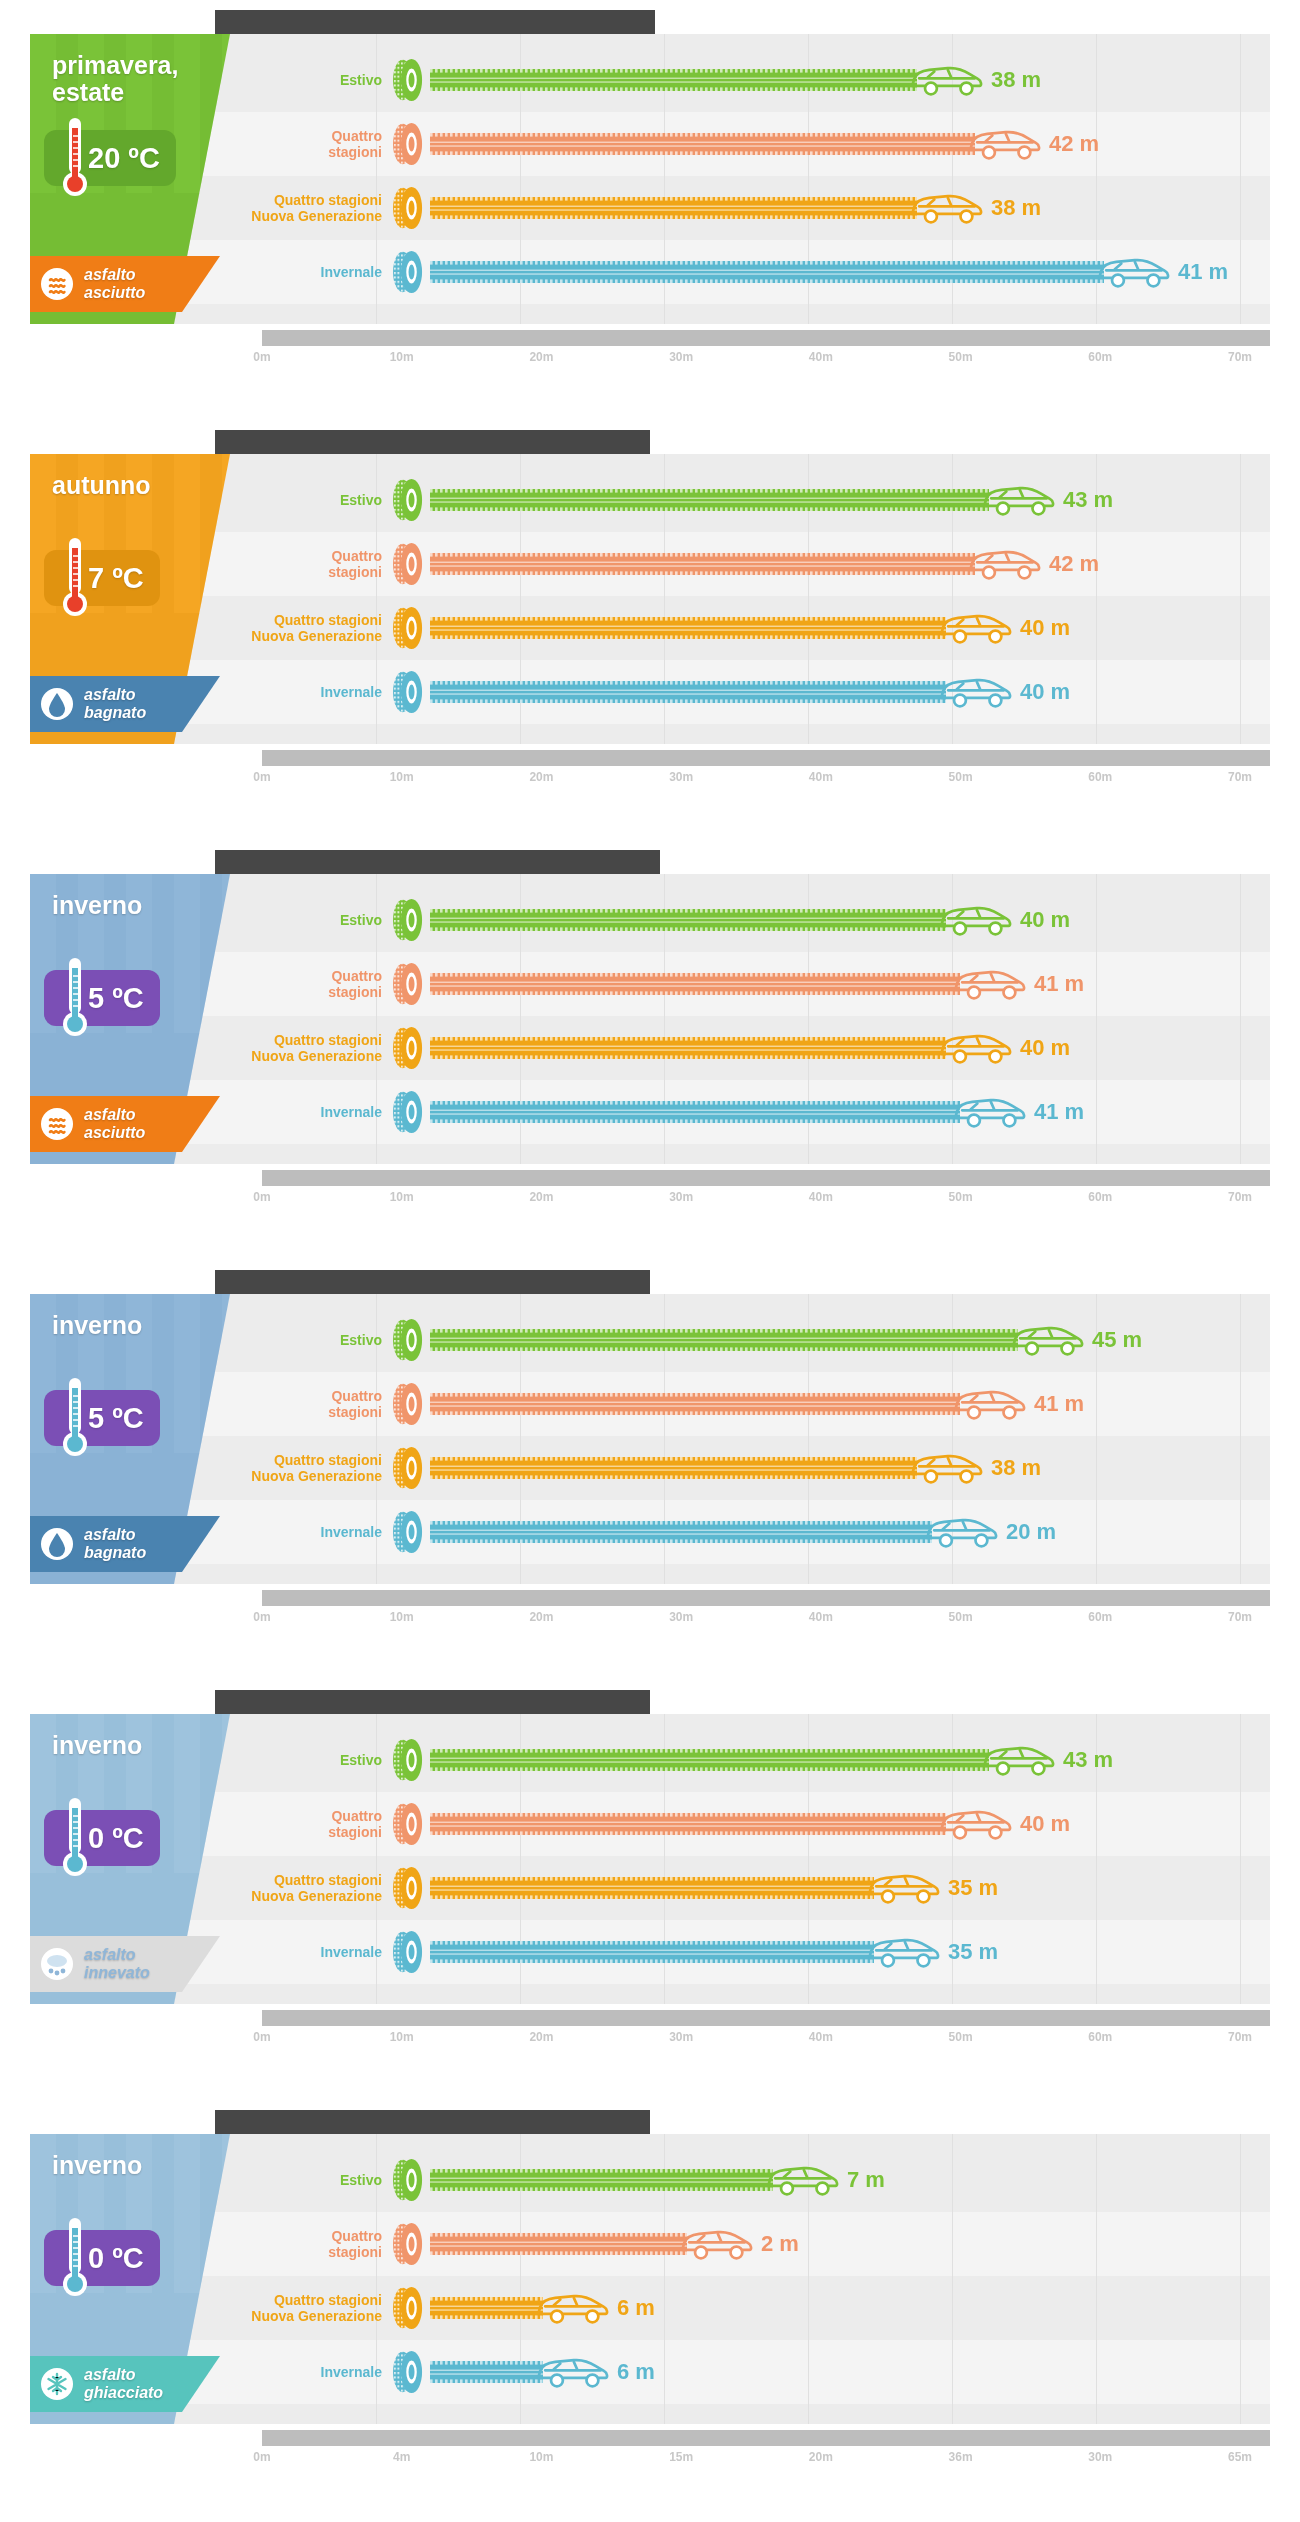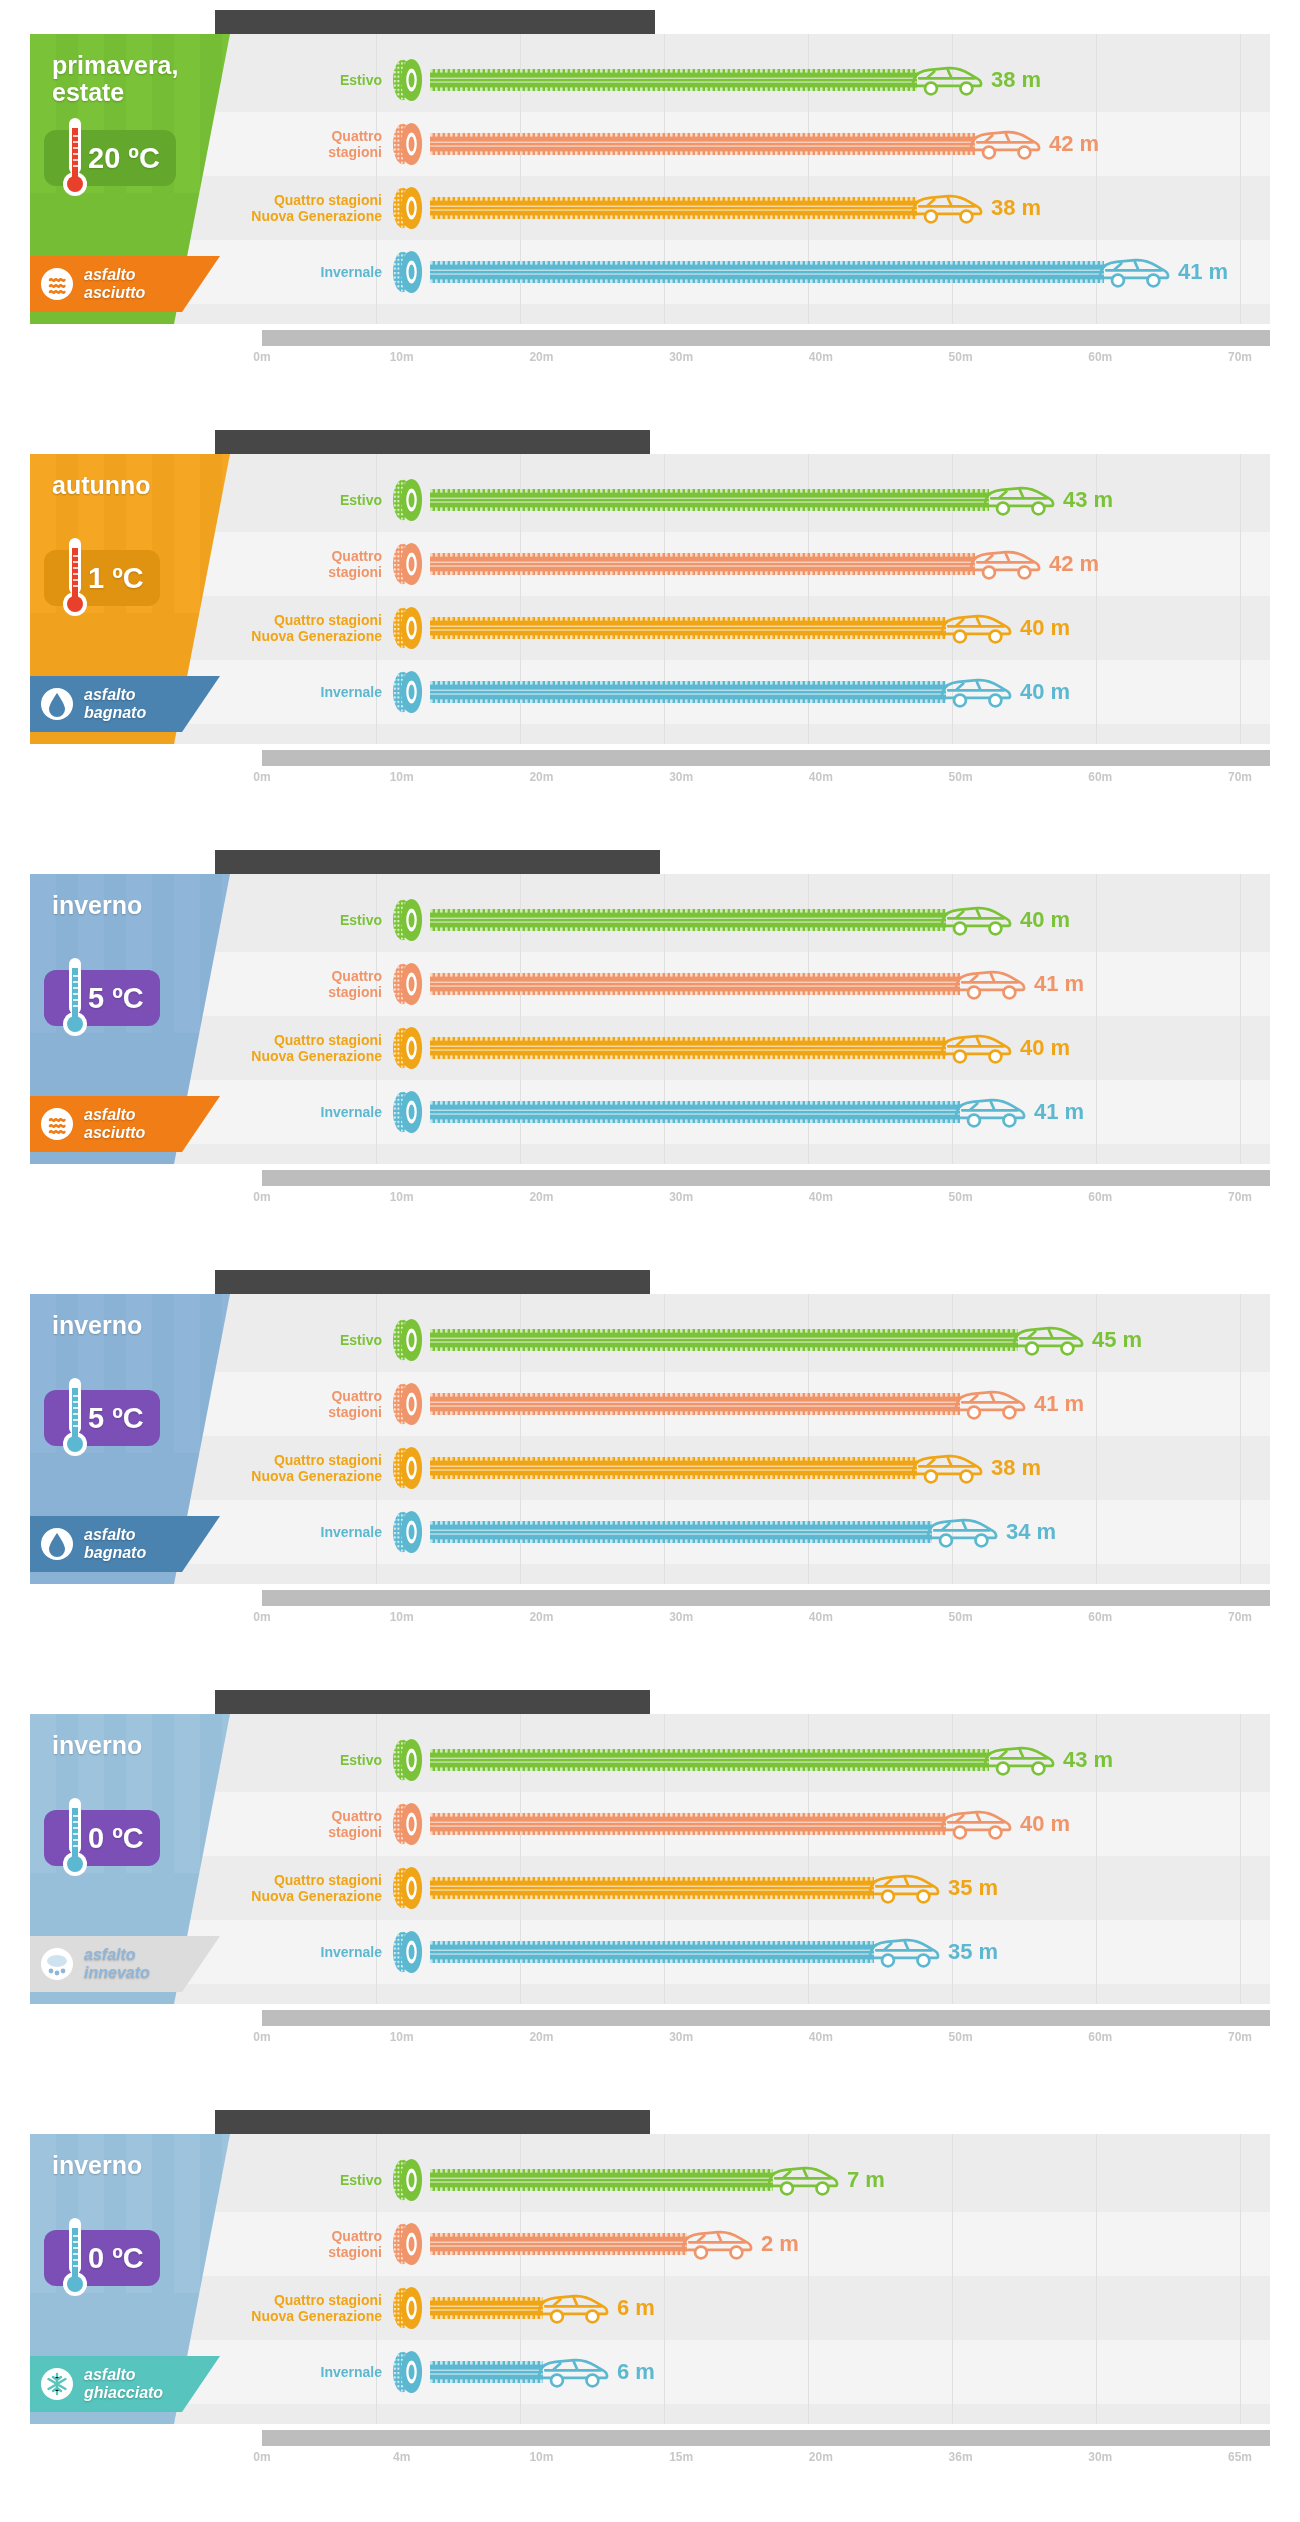--- a/index.html
+++ b/index.html
@@ -393,21 +393,21 @@
           <div class="gline" style="left: 1066px;"></div>
           <div class="gline" style="left: 1210px;"></div>
         </div>
       </div>
       <div class="season-block">
         <div class="season-slant" style="background: rgb(245, 166, 35);">
           <div class="season-deco" style="background: linear-gradient(transparent 55%, rgb(224, 147, 16) 55%), repeating-linear-gradient(90deg, transparent 0px, transparent 26px, rgb(224, 147, 16) 26px, rgb(224, 147, 16) 48px);"></div>
         </div>
         <div class="season-name" style="white-space: pre-line;">autunno</div>
         <div class="temp-wrap">
-          <div class="temp-pill" style="background: rgb(224, 147, 16);">1 ºC</div>
+          <div class="temp-pill" style="background: rgb(224, 147, 16);">7 ºC</div>
           <div class="thermo"><svg viewBox="0 0 30 84" width="30" height="84">
     <rect x="9" y="2" width="12" height="56" rx="6" fill="#ffffff"></rect>
     <circle cx="15" cy="68" r="12" fill="#ffffff"></circle>
     <rect x="12" y="12" width="6" height="50" fill="#e8402a"></rect>
     <circle cx="15" cy="68" r="8" fill="#e8402a"></circle>
     <g stroke="#ffffff" stroke-width="1.4">
       <path d="M13 20h5M13 26h5M13 32h5M13 38h5M13 44h5M13 50h5"></path>
     </g>
   </svg></div>
         </div>
@@ -1034,21 +1034,21 @@
     <rect width="502" height="22" fill="url(#bp5bb8d0502)"></rect>
   </svg></div>
           <div class="car" style="left: 494px;"><svg viewBox="0 0 90 46" width="76" height="46">
     <g fill="none" stroke="#5bb8d0" stroke-width="3.2" stroke-linejoin="round" stroke-linecap="round">
       <path d="M4 30 L6 22 C8 16 14 12 24 11 L46 9 C56 8 64 11 72 16 L82 22 C86 24 86 30 84 30 Z"></path>
       <path d="M22 20 L30 13 M46 11 L50 20 M12 21 L78 21"></path>
     </g>
     <circle cx="26" cy="33" r="7" fill="#ffffff" stroke="#5bb8d0" stroke-width="3.2"></circle>
     <circle cx="68" cy="33" r="7" fill="#ffffff" stroke="#5bb8d0" stroke-width="3.2"></circle>
   </svg></div>
-          <div class="bar-value" style="left: 576px; color: rgb(91, 184, 208);">34 m</div>
+          <div class="bar-value" style="left: 576px; color: rgb(91, 184, 208);">20 m</div>
         </div>
       </div>
       <div class="axis"></div>
       <div class="ticks">
         <div class="tick" style="left: 0px;">0m</div>
         <div class="tick" style="left: 139.714px;">10m</div>
         <div class="tick" style="left: 279.429px;">20m</div>
         <div class="tick" style="left: 419.143px;">30m</div>
         <div class="tick" style="left: 558.857px;">40m</div>
         <div class="tick" style="left: 698.571px;">50m</div>

